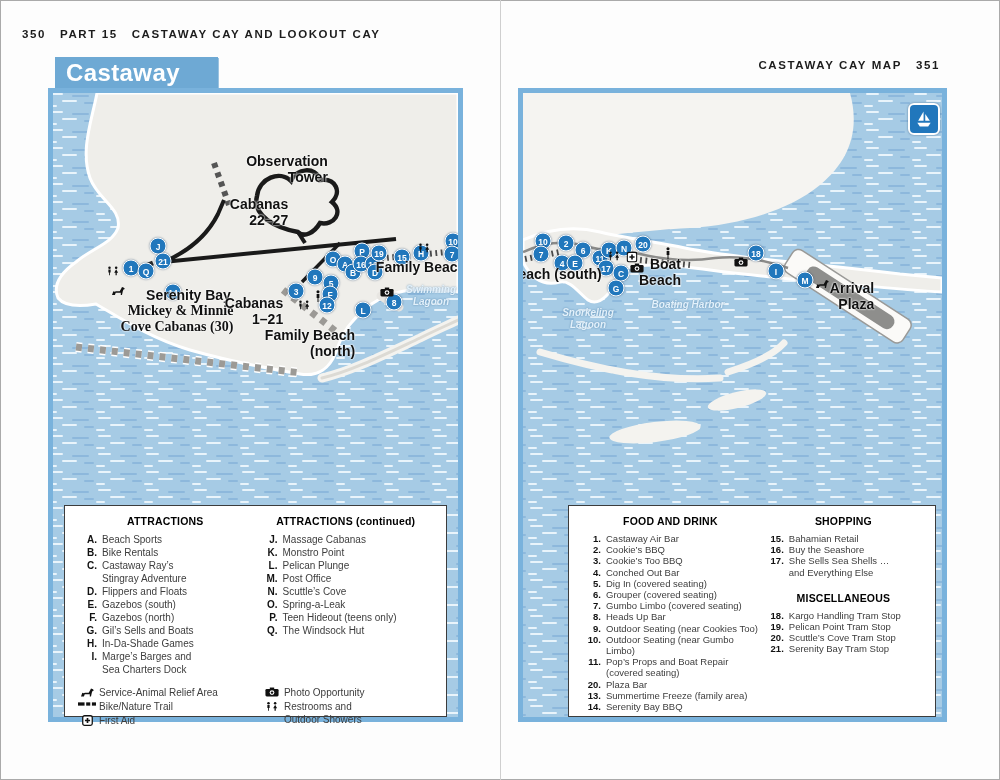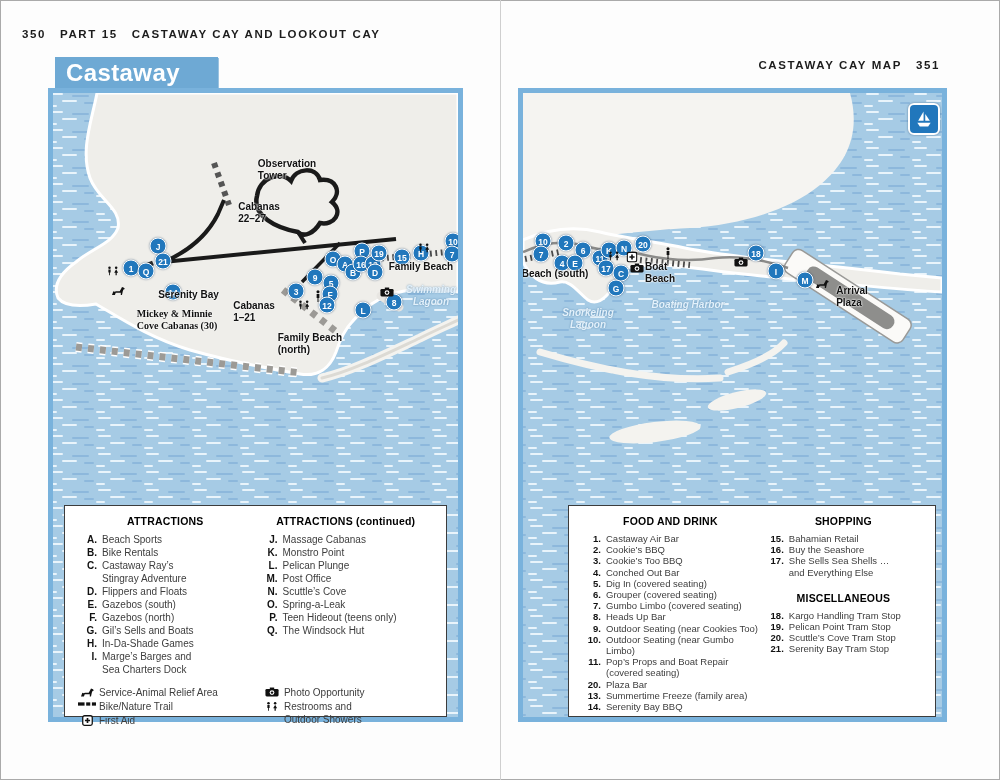--- a/index.html
+++ b/index.html
@@ -21,22 +21,22 @@
   .frame-right{left:518px;top:88px;width:429px;height:634px;}
   .panel{position:absolute;overflow:hidden;}
   .panel-left{left:53px;top:93px;width:405px;height:624px;}
   .panel-right{left:523px;top:93px;width:419px;height:624px;}
   .panel svg.base{position:absolute;left:0;top:0;}
   
   .mk{position:absolute;width:15px;height:15px;border-radius:50%;background:#2177bc;border:1.5px solid #fff;
       box-shadow:0 0 2px rgba(0,40,80,.55);color:#fff;font-size:8.5px;font-weight:bold;
       display:flex;align-items:center;justify-content:center;transform:translate(-50%,-50%);box-sizing:content-box;}
   .micon{position:absolute;transform:translate(-50%,-50%);line-height:0;}
-  .mlabel{position:absolute;transform:translate(-50%,-50%);font-size:10px;font-weight:bold;color:#111;
-          white-space:pre;text-align:left;line-height:1.15;
+  .mlabel{position:absolute;transform:translate(-50%,-50%);font-size:14px;font-weight:bold;color:#111;
+          white-space:pre;text-align:right;line-height:1.15;
           text-shadow:0 0 2px #fff,0 0 2px #fff;}
   .wlabel{position:absolute;transform:translate(-50%,-50%);font-size:10px;font-weight:bold;font-style:italic;
           color:#e3f1fb;white-space:pre;text-align:center;line-height:1.2;text-shadow:0 0 2px rgba(70,120,160,.8);}
   .badge{position:absolute;left:908px;top:103px;width:28px;height:28px;background:#2177bc;border:2px solid #fff;
          border-radius:6px;box-shadow:0 0 2px rgba(0,40,80,.5);display:flex;align-items:center;justify-content:center;}
   
   .legend{position:absolute;top:505px;height:212px;background:#fff;border:1px solid #3c3c3c;
           box-sizing:border-box;padding:9px 10px 6px 10px;font-size:10px;color:#3d3d3d;}
   .legend-left{left:64px;width:383px;}
   .legend-right{left:568px;width:368px;font-size:9.5px;}

